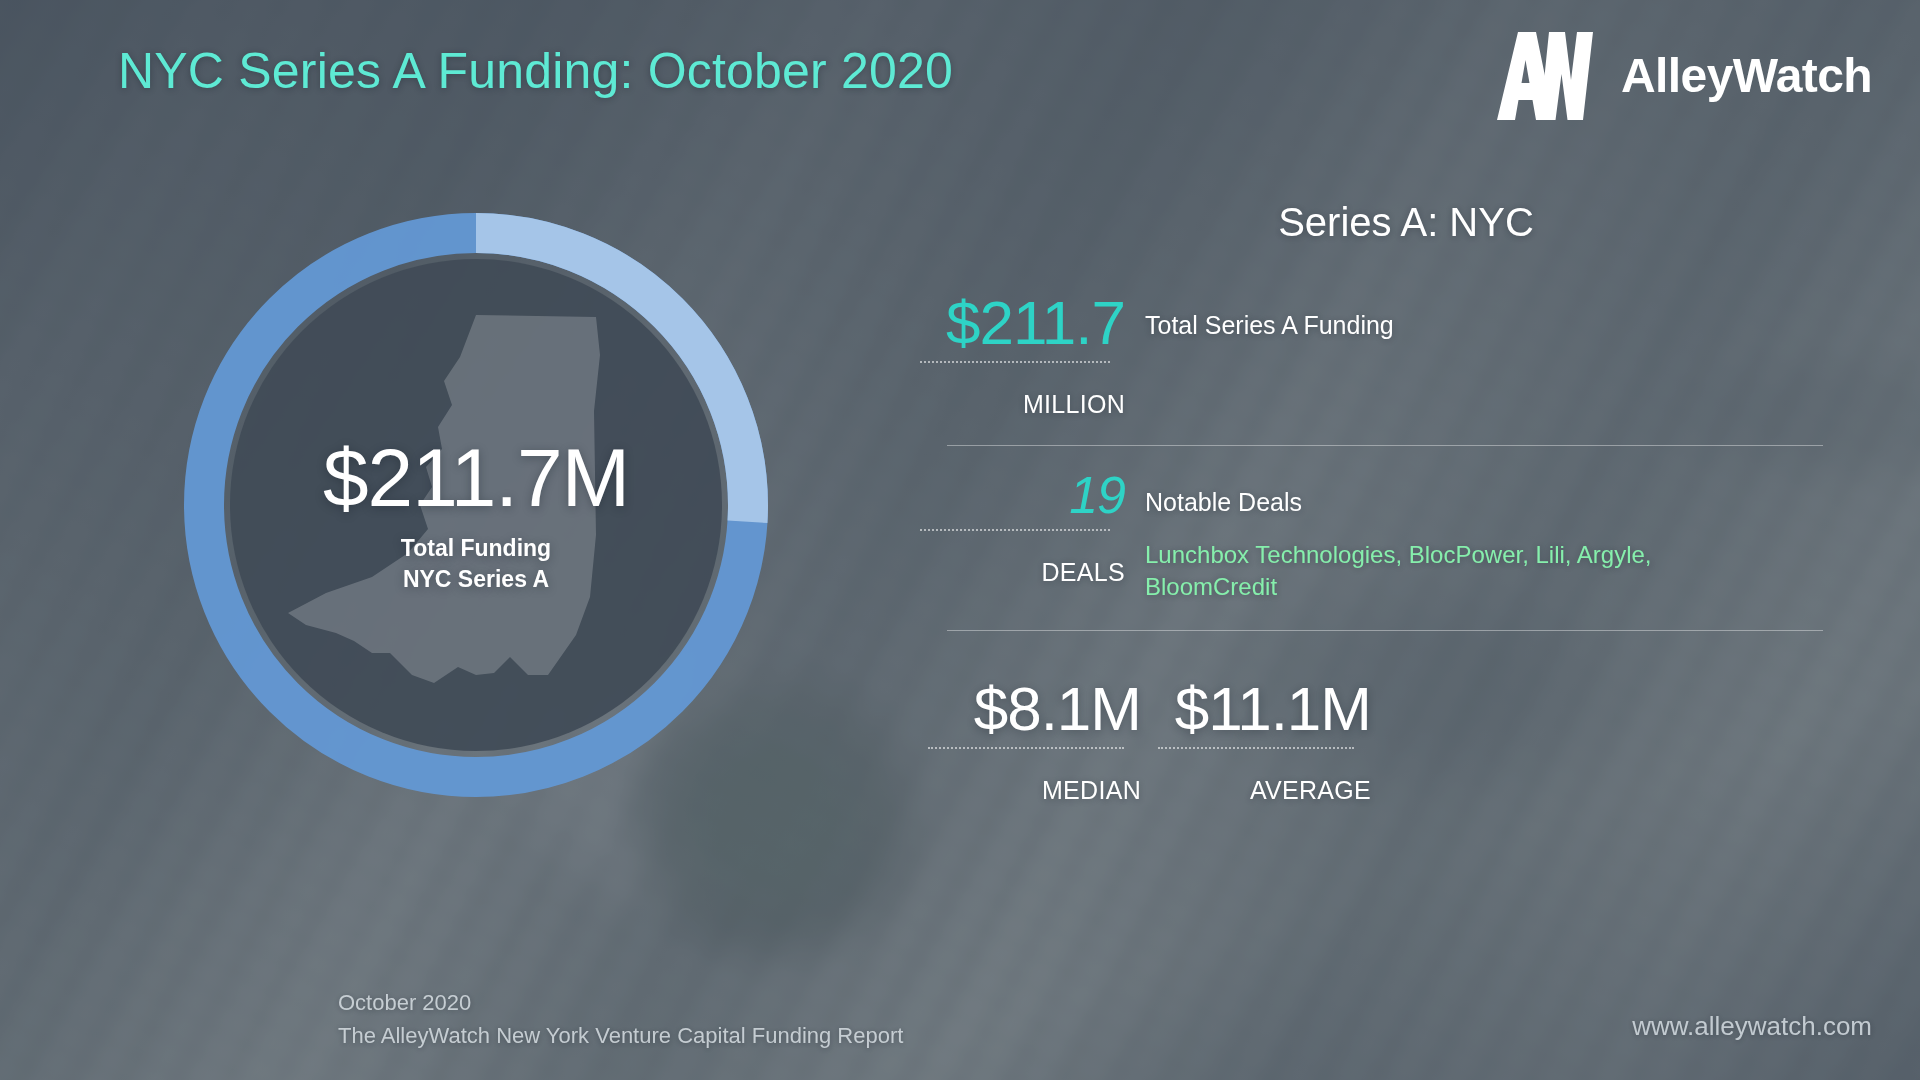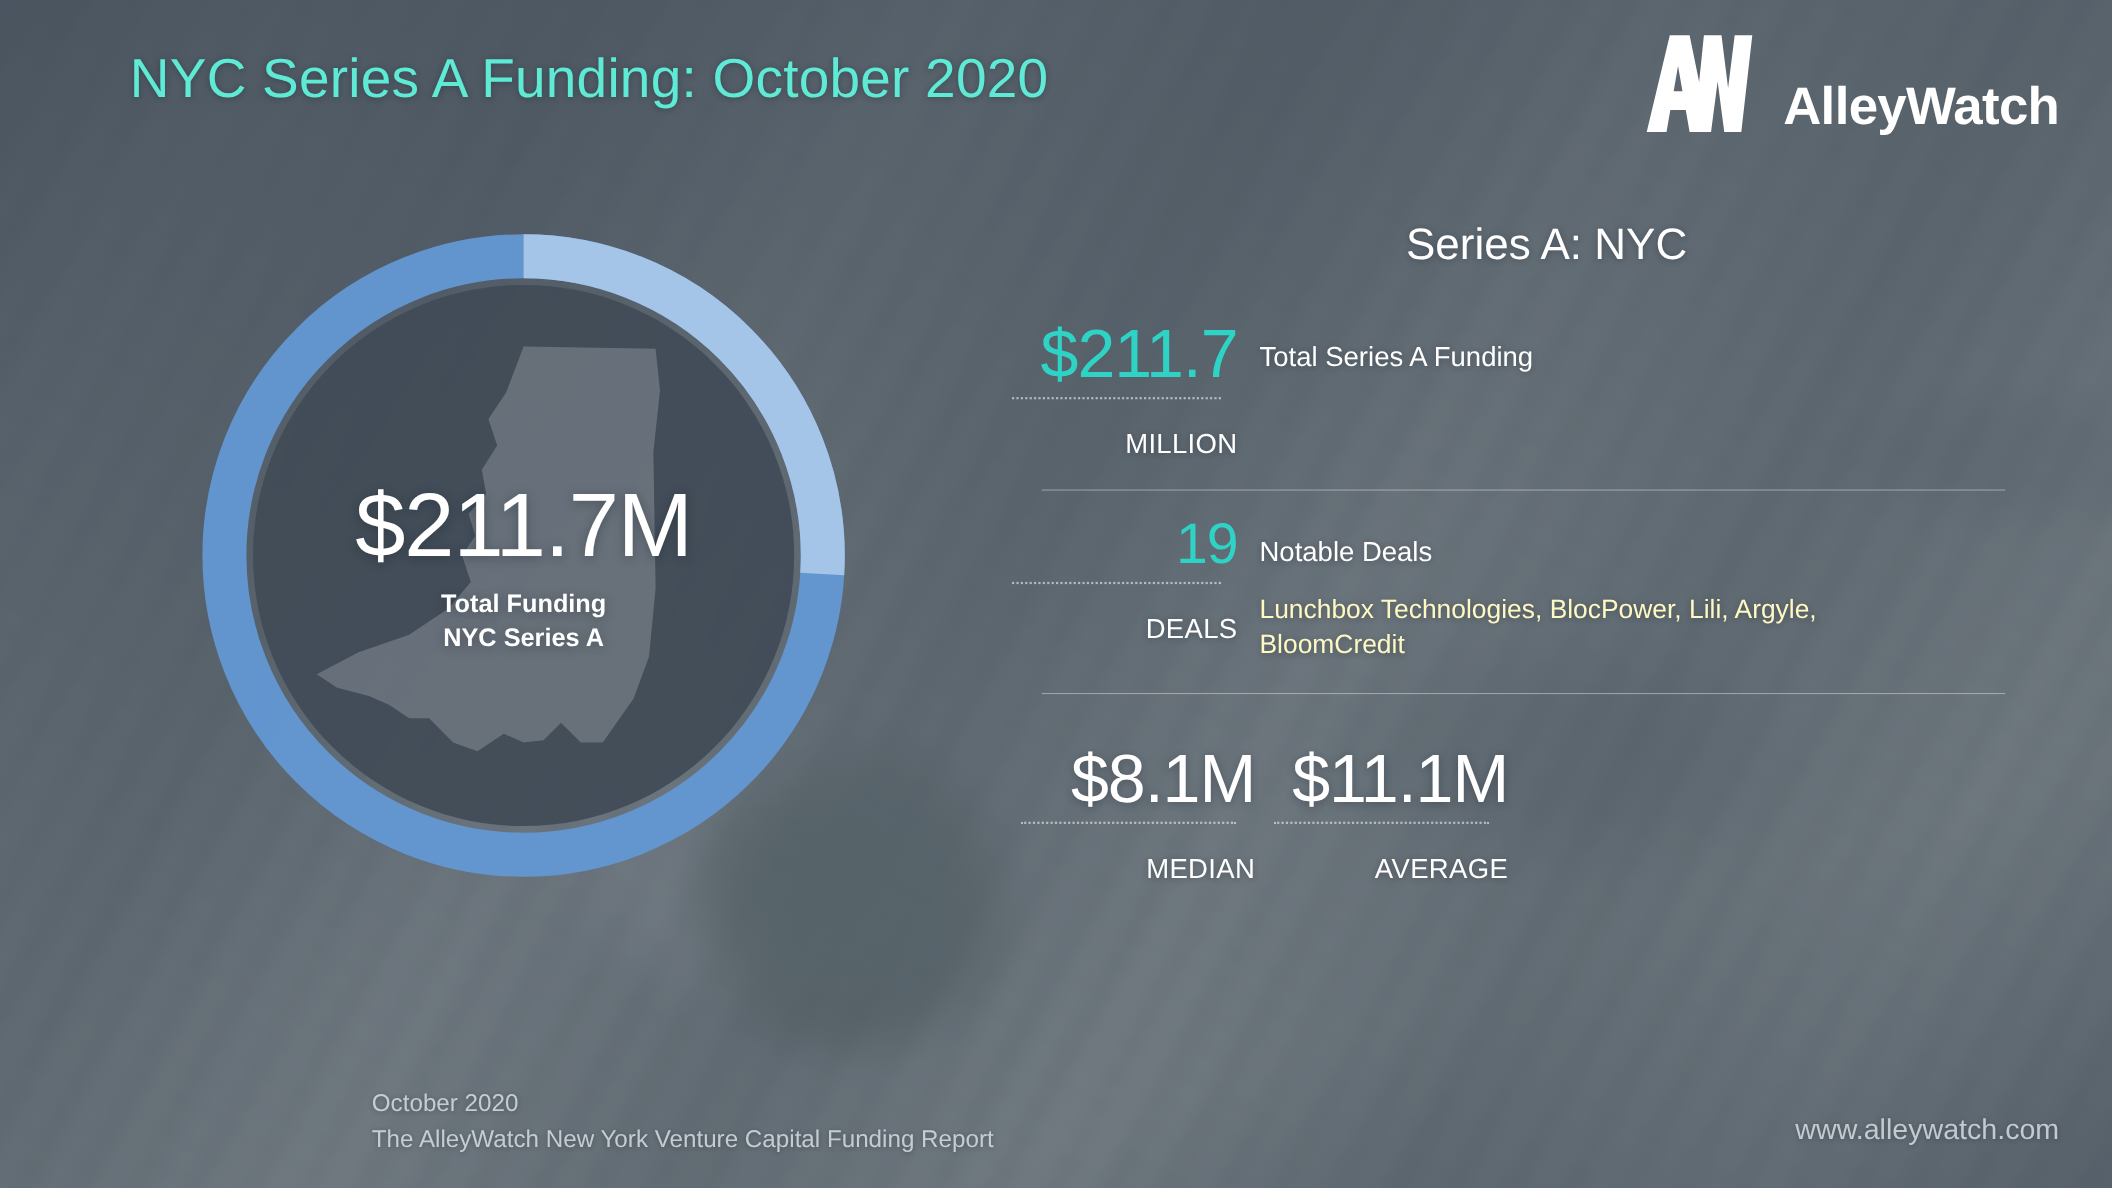--- a/index.html
+++ b/index.html
@@ -72,21 +72,21 @@
   #title {
     position:absolute; left:118px; top:42px;
     font-size:50px; font-weight:300; letter-spacing:0.2px;
     color:#5eead4; white-space:nowrap;
     text-shadow:0 1px 6px rgba(20,28,36,0.35);
   }
 
   
   #logo {
     position:absolute; right:48px; top:30px;
-    display:flex; align-items:flex-end; gap:24px;
+    display:flex; align-items:center; gap:24px;
   }
   #logo-mark { display:block; }
   #logo-word {
     font-size:48px; font-weight:bold; color:#ffffff;
     letter-spacing:-0.6px; line-height:1;
   }
 
   
   #donut-wrap {
     position:absolute; left:176px; top:205px;
@@ -113,38 +113,38 @@
   .metric {
     width:220px; flex:0 0 220px;
     text-align:right; position:relative;
   }
   .metric .big {
     font-size:62px; font-weight:300; line-height:1.04;
     color:#ffffff; letter-spacing:-1px;
     text-shadow:0 2px 8px rgba(20,28,36,0.3);
   }
   .metric .big.teal { color:#2ed3c6; text-shadow:none; }
-  .metric .big.teal-sm { color:#2ed3c6; font-size:52px; text-shadow:none; }
+  .metric .big.teal-sm { color:#2ed3c6; font-size:52px; text-shadow:none;font-style:italic; }
   .metric .rule {
     height:0; margin:6px auto 0; width:190px;
     border-top:2px dotted rgba(255,255,255,0.55);
   }
   .metric .cap {
     margin-top:27px;
     font-size:25px; font-weight:400; color:#ffffff; letter-spacing:0.3px;
     text-shadow:0 1px 6px rgba(20,28,36,0.3);
   }
   .desc { padding-top:18px; margin-left:20px; }
   .desc .head {
     font-size:25px; font-weight:400; color:#ffffff; line-height:1.3;
     text-shadow:0 1px 6px rgba(20,28,36,0.3);
   }
   .desc .list {
     margin-top:20px; max-width:580px;
-    font-size:24px; font-weight:400; color:#fef9c3; line-height:1.35;
+    font-size:24px; font-weight:400; color:#86efac; line-height:1.35;
     text-shadow:0 1px 6px rgba(20,28,36,0.3);
   }
   .section-sep {
     height:1px; margin:26px 42px 22px 42px;
     background:rgba(255,255,255,0.38);
   }
 
   
   #row-median { margin-top:46px; margin-left:6px; }
   #row-median .metric { width:230px; flex:0 0 230px; }

